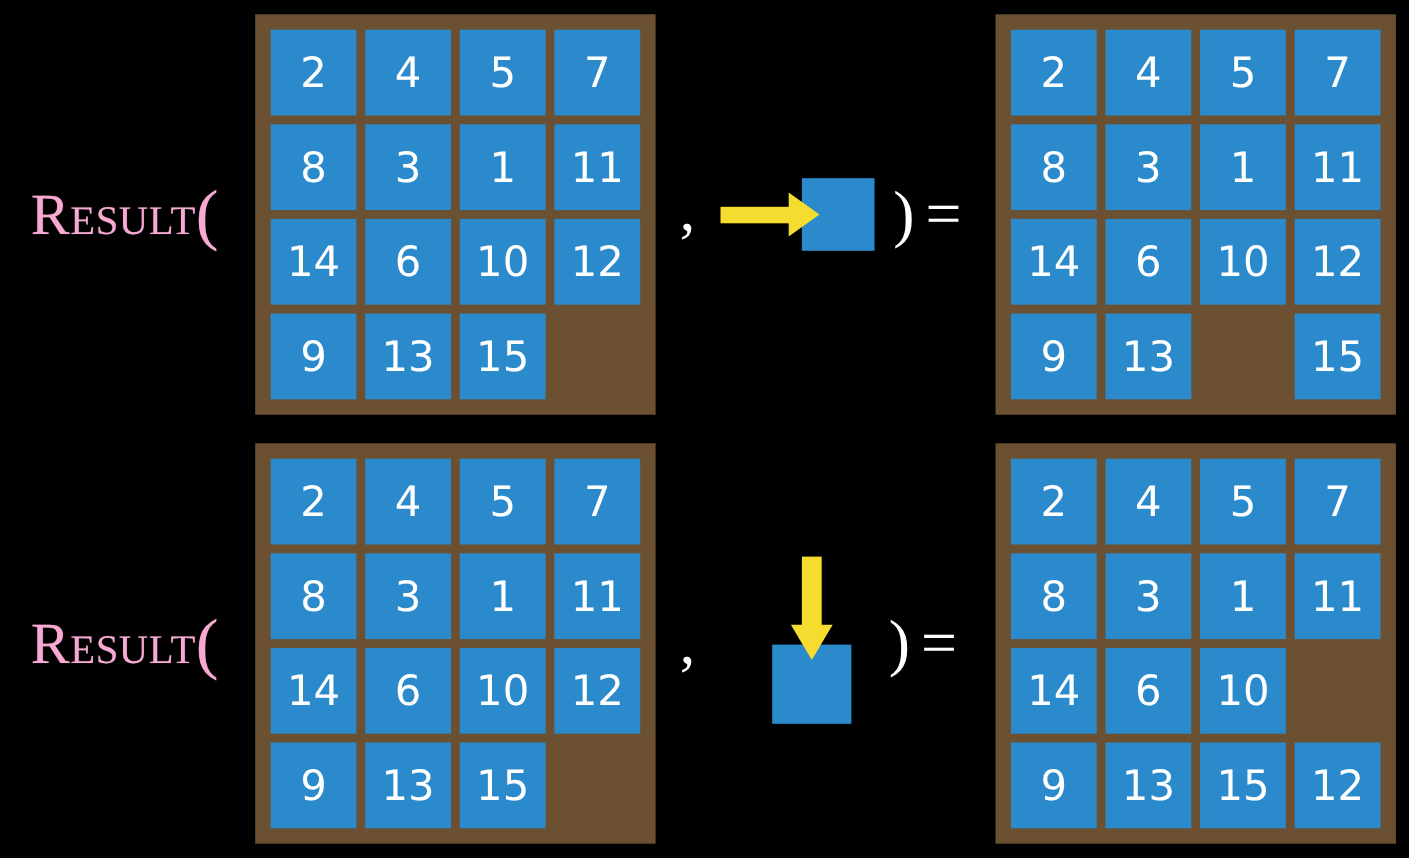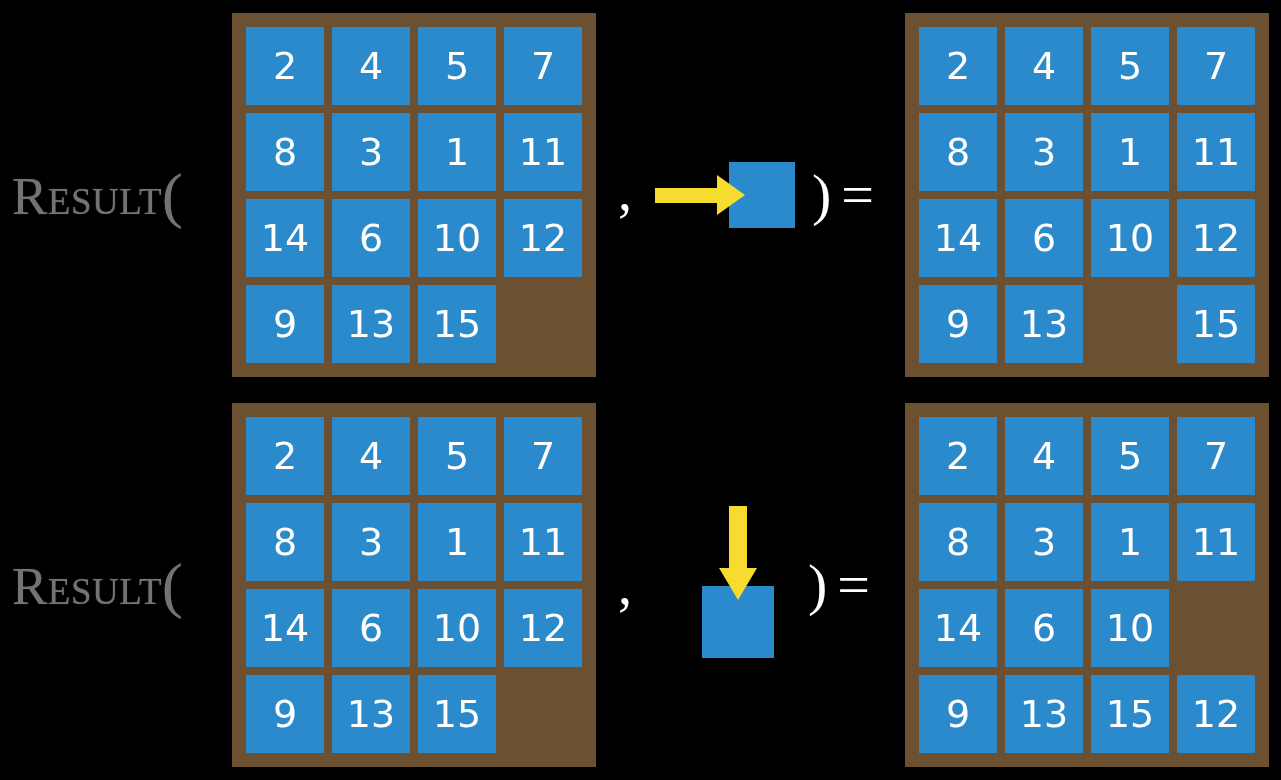--- a/index.html
+++ b/index.html
@@ -27,24 +27,24 @@
     left: 0;
     width: 1281px;
     height: 390px;
   }
   .eq-row.row-1 { top: 0; }
   .eq-row.row-2 { top: 390px; }
 
   
   .result-label {
     position: absolute;
-    left: 12px;
+    left: 28px;
     top: 50%;
     transform: translateY(-50%);
-    color: #737373;
+    color: #f9a8d4;
     font-family: "Liberation Serif", serif;
     font-variant: small-caps;
     font-size: 53px;
     line-height: 1;
     letter-spacing: 0.5px;
     white-space: nowrap;
     text-shadow: 0 0 1px rgba(255,255,255,0.35);
   }
   .result-label .paren {
     font-variant: normal;

